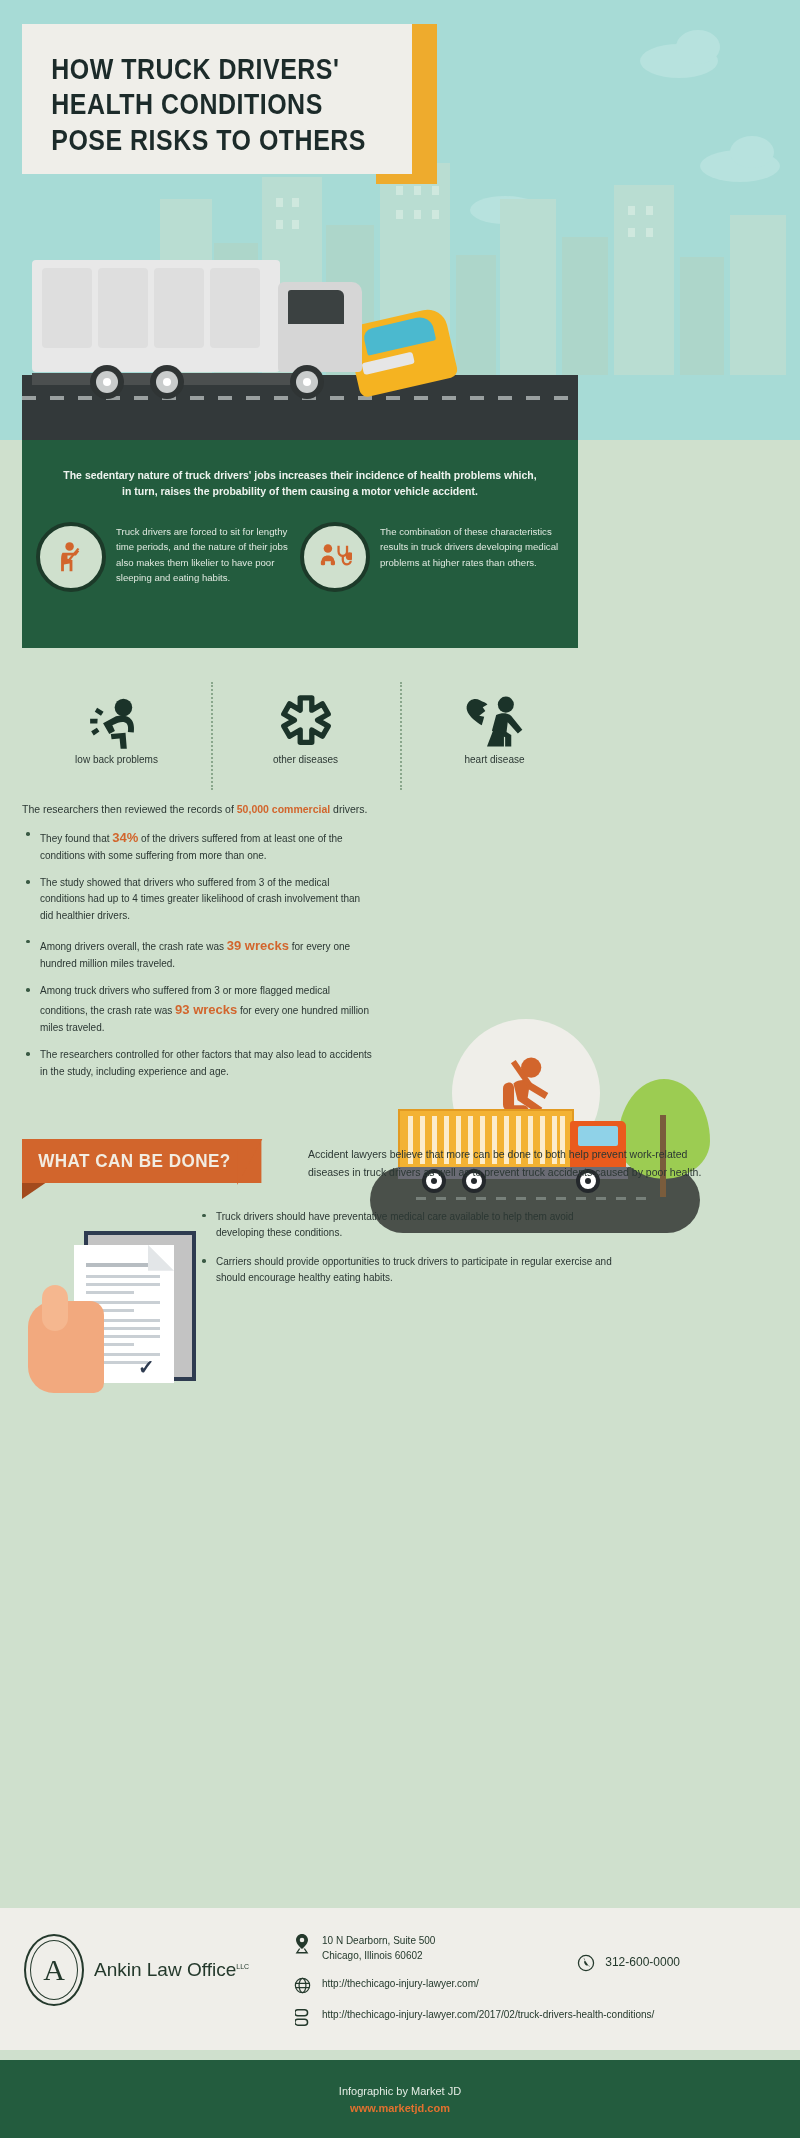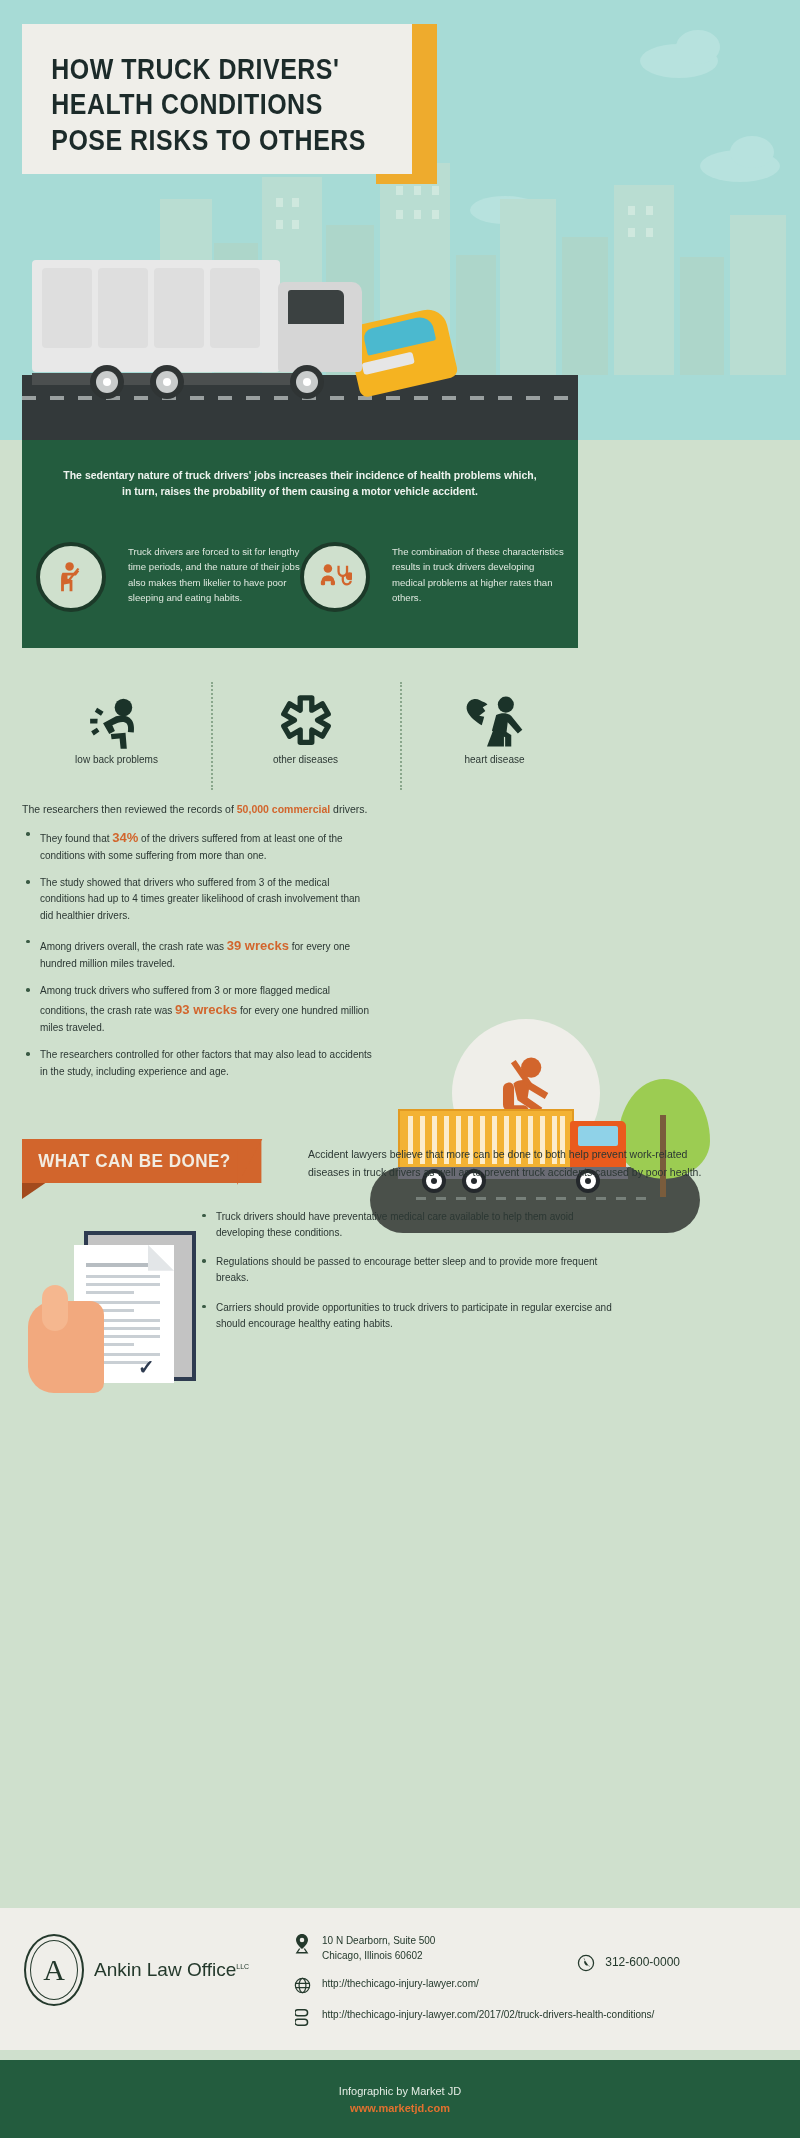--- a/index.html
+++ b/index.html
@@ -44,21 +44,21 @@
   .wheel i{position:absolute;left:6px;top:6px;width:22px;height:22px;border-radius:50%;background:#c9cccc;display:block;}
   .wheel i:after{content:"";position:absolute;left:7px;top:7px;width:8px;height:8px;border-radius:50%;background:#fff;}
   .car{position:absolute;left:352px;bottom:52px;width:100px;height:72px;background:#f5b321;border-radius:14px 20px 8px 8px;transform:rotate(-13deg);}
   .carwin{position:absolute;left:16px;top:6px;width:70px;height:26px;background:#4bb9cf;border-radius:10px 14px 2px 2px;}
   .cargrill{position:absolute;left:8px;top:38px;width:52px;height:12px;background:#e6e6e6;border-radius:3px;}
 
   
   .greenpanel{position:absolute;left:22px;top:440px;width:556px;height:208px;background:#235c3e;}
   .gp-lead{color:#eef3ee;font-size:10.5px;font-weight:bold;line-height:1.55;text-align:center;padding:27px 36px 0 36px;}
   .gp-cols{display:flex;gap:0;padding:22px 14px 0 14px;}
-  .gp-col{display:flex;gap:22px;width:50%;margin-top:20px;}
+  .gp-col{display:flex;gap:10px;width:50%;}
   .gp-badge{flex:0 0 auto;width:62px;height:62px;border-radius:50%;background:#cfe0cd;border:4px solid #1c3a29;
     display:flex;align-items:center;justify-content:center;}
   .gp-text{color:#dfe8df;font-size:9.6px;line-height:1.62;padding-top:2px;}
 
   
   .body{position:absolute;left:0;top:648px;width:800px;background:#cfe0cd;}
 
   .ribbonrow{display:flex;align-items:flex-start;padding:28px 22px 0 22px;}
   .ribbon{position:relative;background:#d2652c;color:#f2ece1;
     font-family:"Liberation Sans Narrow","Liberation Sans",sans-serif;
@@ -394,21 +394,20 @@
           </div>
           <div class="clipfold"></div>
           <div class="clipcheck">✓</div>
           <div class="hand"></div>
           <div class="thumb"></div>
         </div>
 
         <div class="doneul">
           <ul>
             <li>Truck drivers should have preventative medical care available to help them avoid developing these conditions.</li>
-            <li>Regulations should be passed to encourage better sleep and to provide more frequent breaks.</li>
             <li>Carriers should provide opportunities to truck drivers to participate in regular exercise and should encourage healthy eating habits.</li>
           </ul>
         </div>
       </div>
     </div>
   </div>
 
   <div class="footer">
     <div class="fwrap">
       <div class="logo">

